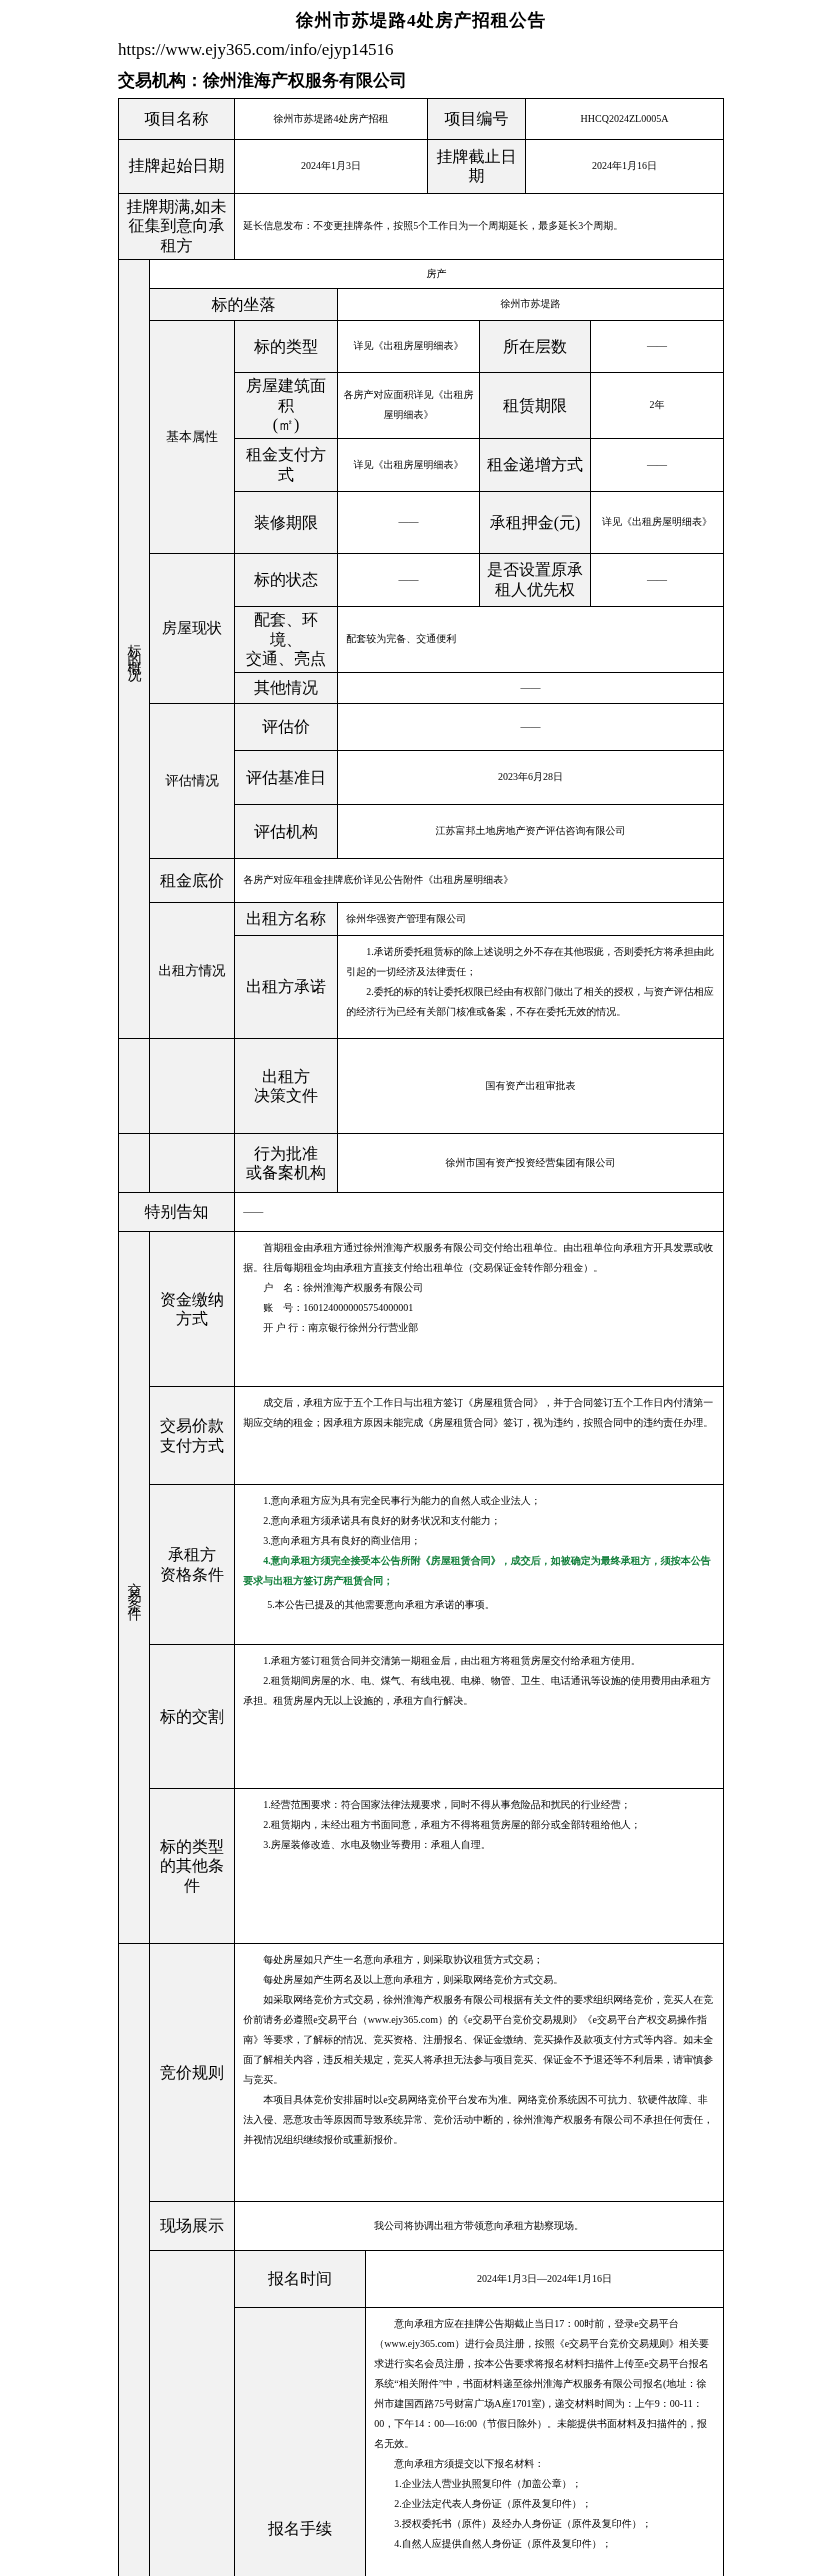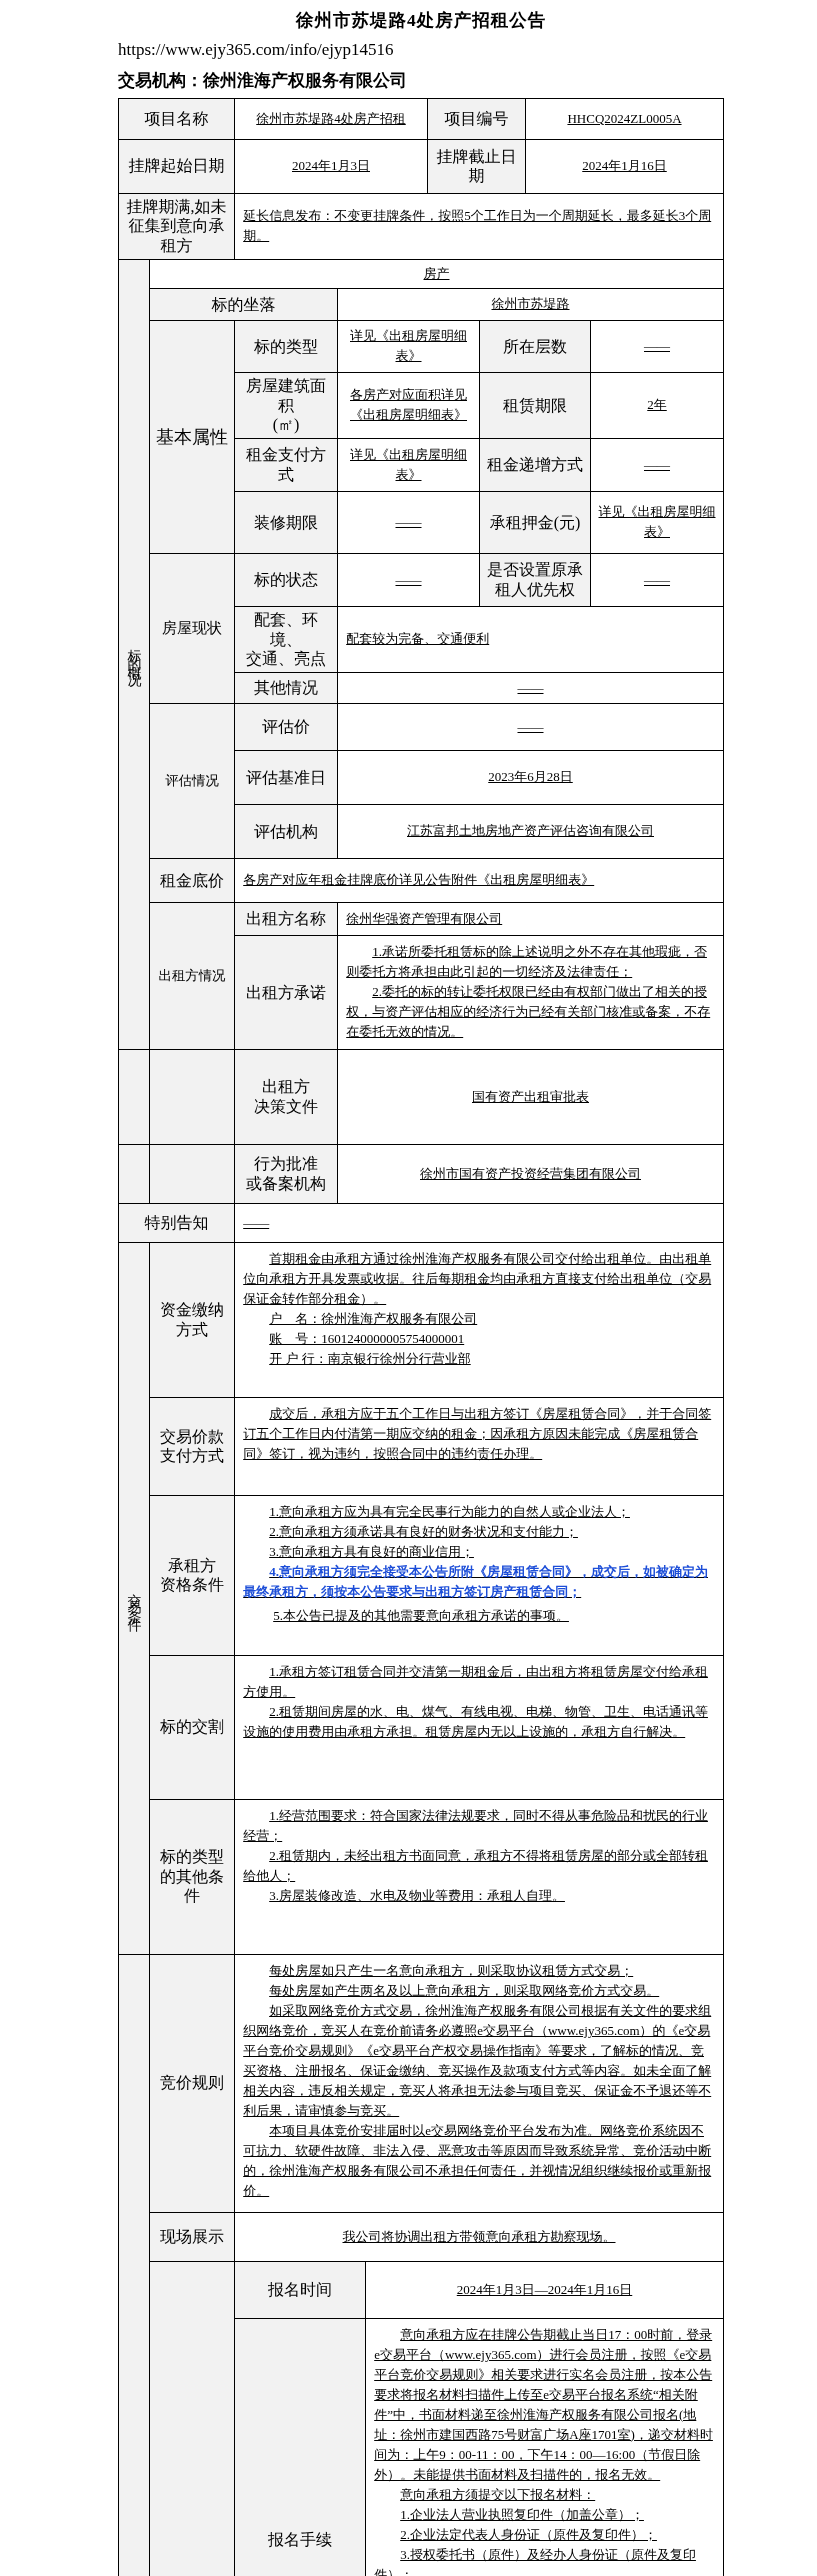--- a/index.html
+++ b/index.html
@@ -7,25 +7,25 @@
   .header{padding:8.2px 0 6.2px 118px;}
   .title{width:606px;text-align:center;font-size:17.5px;font-weight:bold;letter-spacing:1px;}
   .hline{font-size:17px;margin-top:8.2px;}
   .hline.bold{font-weight:bold;}
   .tbl{margin-left:118px;width:606px;border:1px solid #000;box-sizing:border-box;}
   .row{display:flex;align-items:stretch;}
   .c{box-sizing:border-box;border-right:0.5px solid #000;border-bottom:0.5px solid #000;min-width:0;}
   .row > .c:last-child, .sec-right .row > .c:last-child{border-right:none;}
   .lbl{background:#f2f2f2;display:flex;align-items:center;justify-content:center;
        text-align:center;font-size:16px;line-height:19.6px;white-space:pre-line;padding:3.1px 4.1px;}
-  .val{font-size:13px;line-height:20px;padding:6.2px 8.2px;background:#fff;text-decoration:underline;}
+  .val{font-size:10px;line-height:20px;padding:6.2px 8.2px;background:#fff;}
   .val.center{display:flex;align-items:center;justify-content:center;text-align:center;padding:4.1px 4.1px;}
   .val.left{display:flex;align-items:center;justify-content:flex-start;text-align:left;}
   .paras p{margin:0;text-indent:2em;}
-  .red{color:#1d4ed8;}
+  .red{color:#15803d;}
   .b{font-weight:bold;}
   .sec{display:flex;align-items:stretch;}
   .vl{background:#f2f2f2;display:flex;align-items:center;justify-content:center;
       border-right:0.5px solid #000;border-bottom:0.5px solid #000;box-sizing:border-box;flex:0 0 auto;}
   .vl span{writing-mode:vertical-rl;text-orientation:upright;letter-spacing:8.2px;font-size:14px;}
   .sec-right{flex:1;display:flex;flex-direction:column;min-width:0;}
   .w60{flex:0 0 31px;}  .w165{flex:0 0 85px;} .w200{flex:0 0 103px;} .w225{flex:0 0 116px;}
   .w255{flex:0 0 131px;} .w275{flex:0 0 142px;} .w215{flex:0 0 111px;} .w375{flex:0 0 193px;} .w190{flex:0 0 98px;} .w365{flex:0 0 188px;}
   .grow{flex:1 1 auto;}
   .mono-ish{letter-spacing:0px;}
@@ -72,21 +72,21 @@
           <div class="c val center grow">房产</div>
         </div>
 
         <div class="row" style="min-height:32px">
           <div class="c lbl w365">标的坐落</div>
           <div class="c val center grow">徐州市苏堤路</div>
         </div>
 
         <div class="sec">
           <div class="vl w165" style="letter-spacing:0">
-            <span style="writing-mode:horizontal-tb;letter-spacing:0;font-size:18px">基本属性</span>
+            <span style="writing-mode:horizontal-tb;letter-spacing:0;font-size:13px">基本属性</span>
           </div>
           <div class="sec-right">
             <div class="row" style="min-height:52px">
               <div class="c lbl w200">标的类型</div>
               <div class="c val center w275">详见《出租房屋明细表》</div>
               <div class="c lbl w215">所在层数</div>
               <div class="c val center grow">——</div>
             </div>
             <div class="row" style="min-height:53px">
               <div class="c lbl w200">房屋建筑面积

